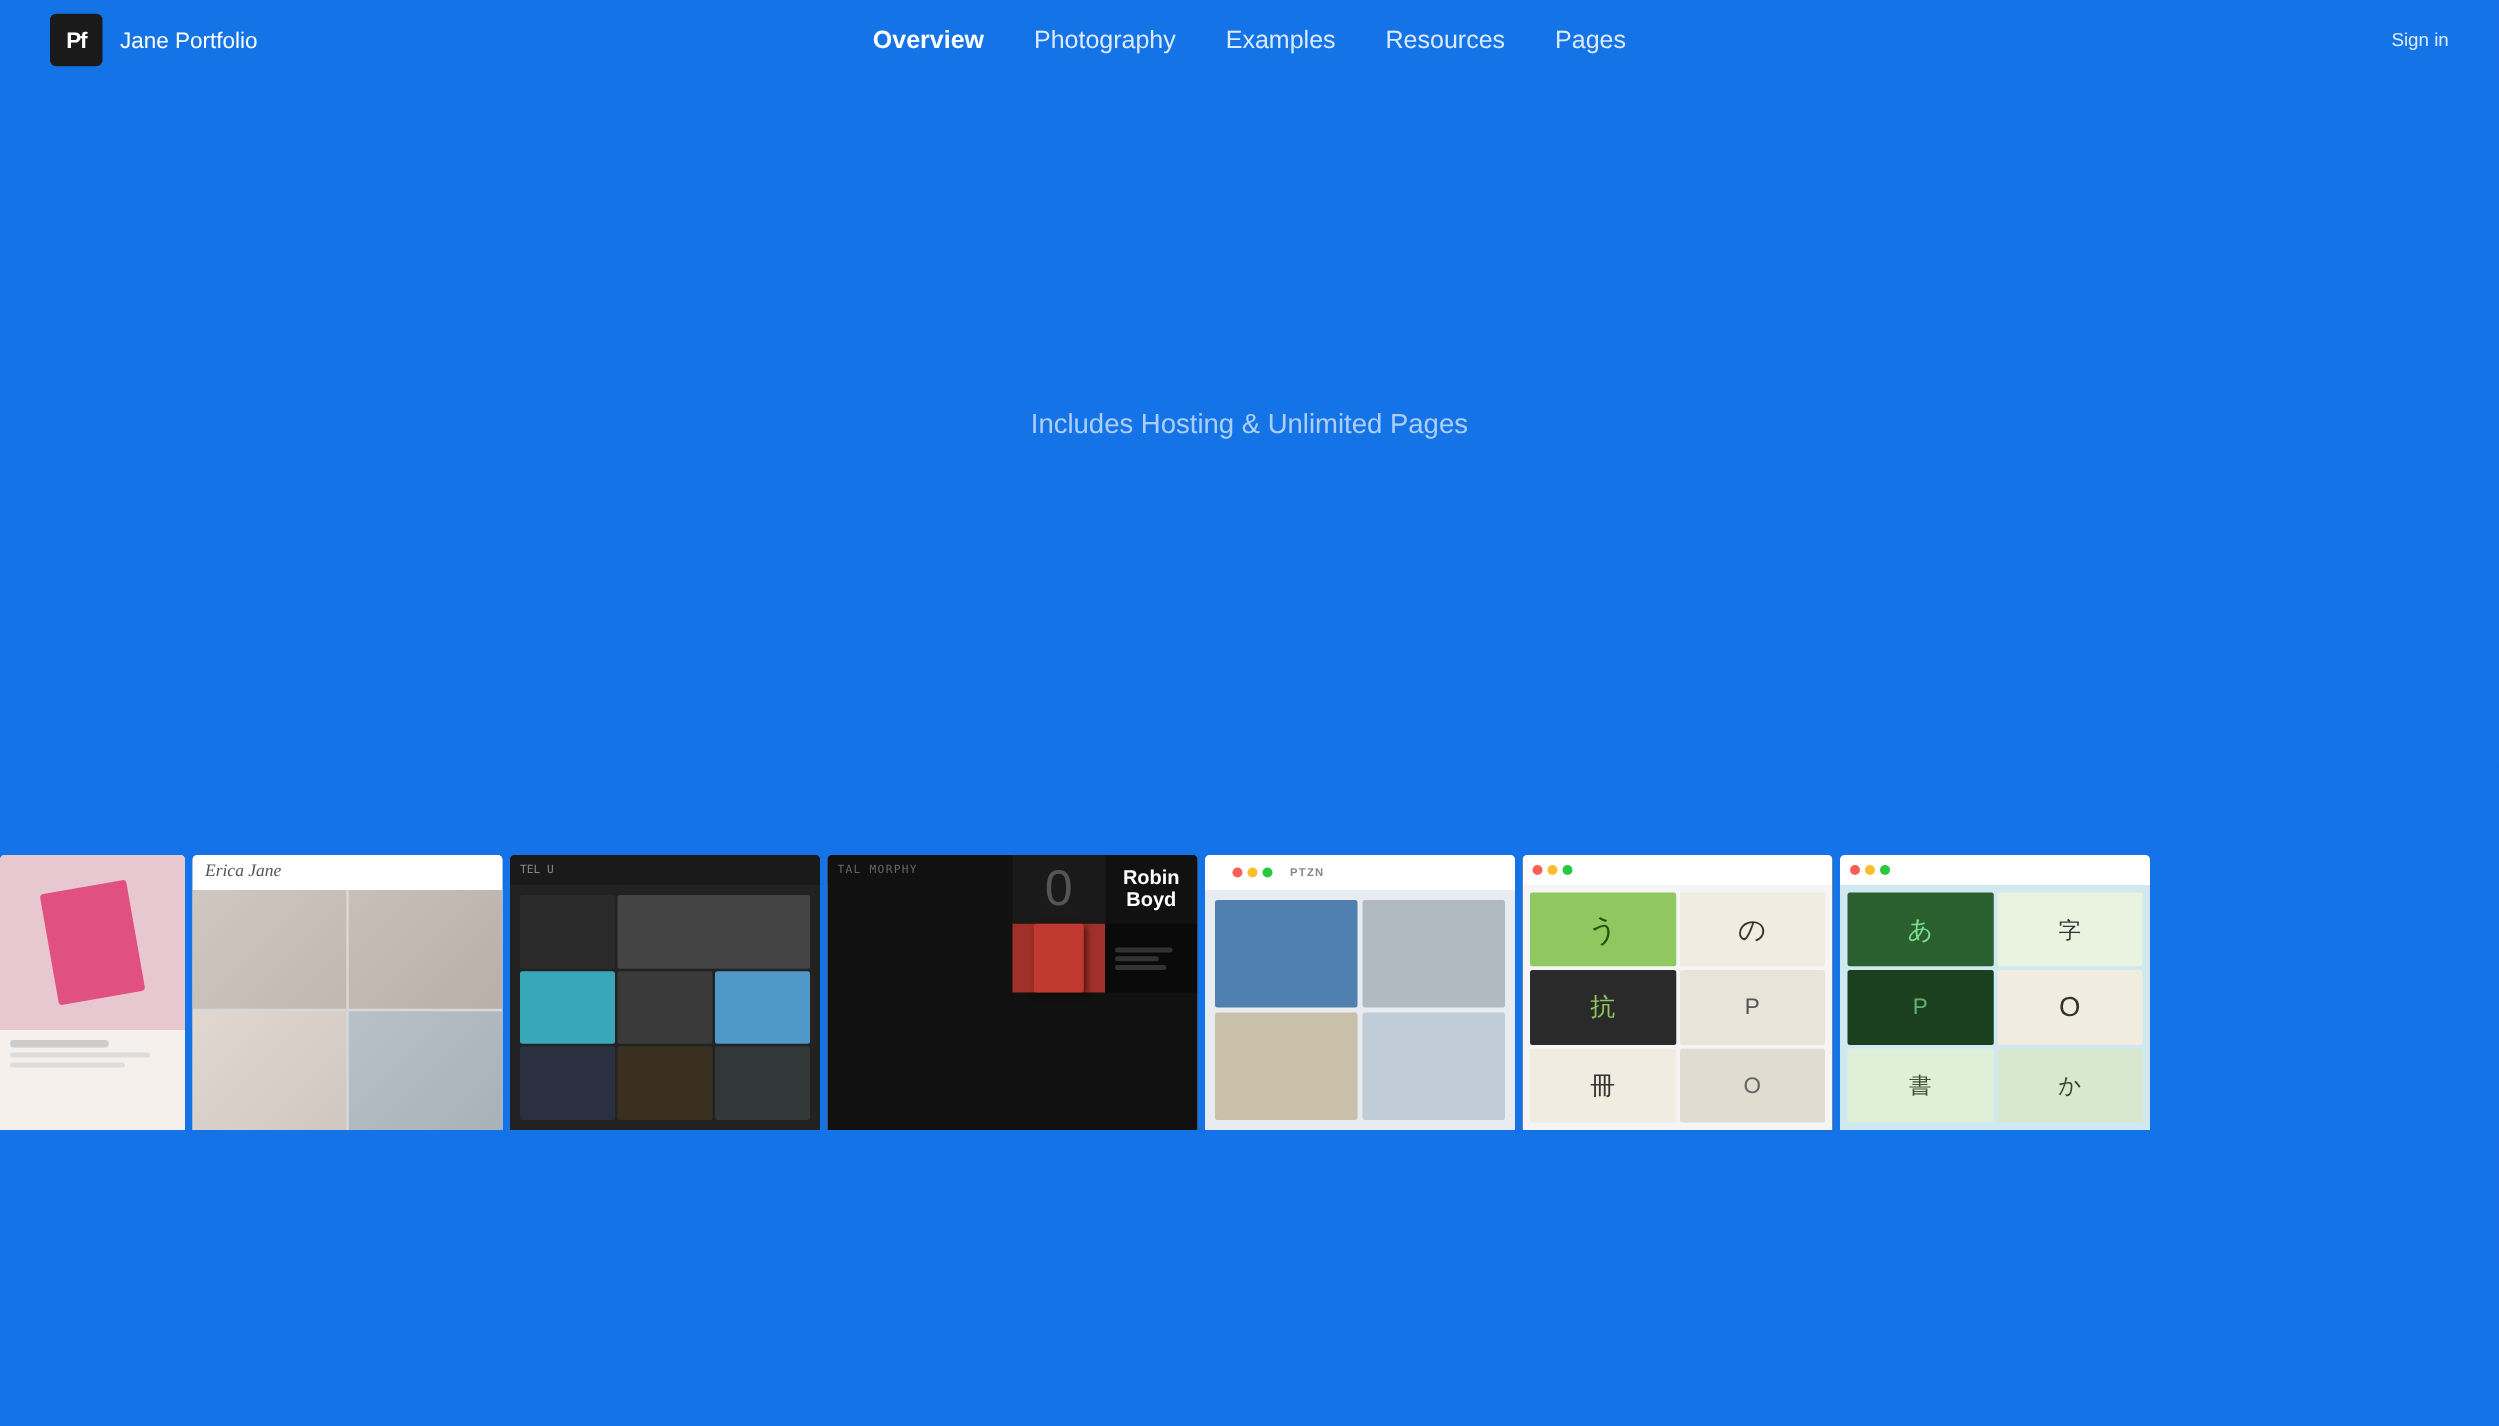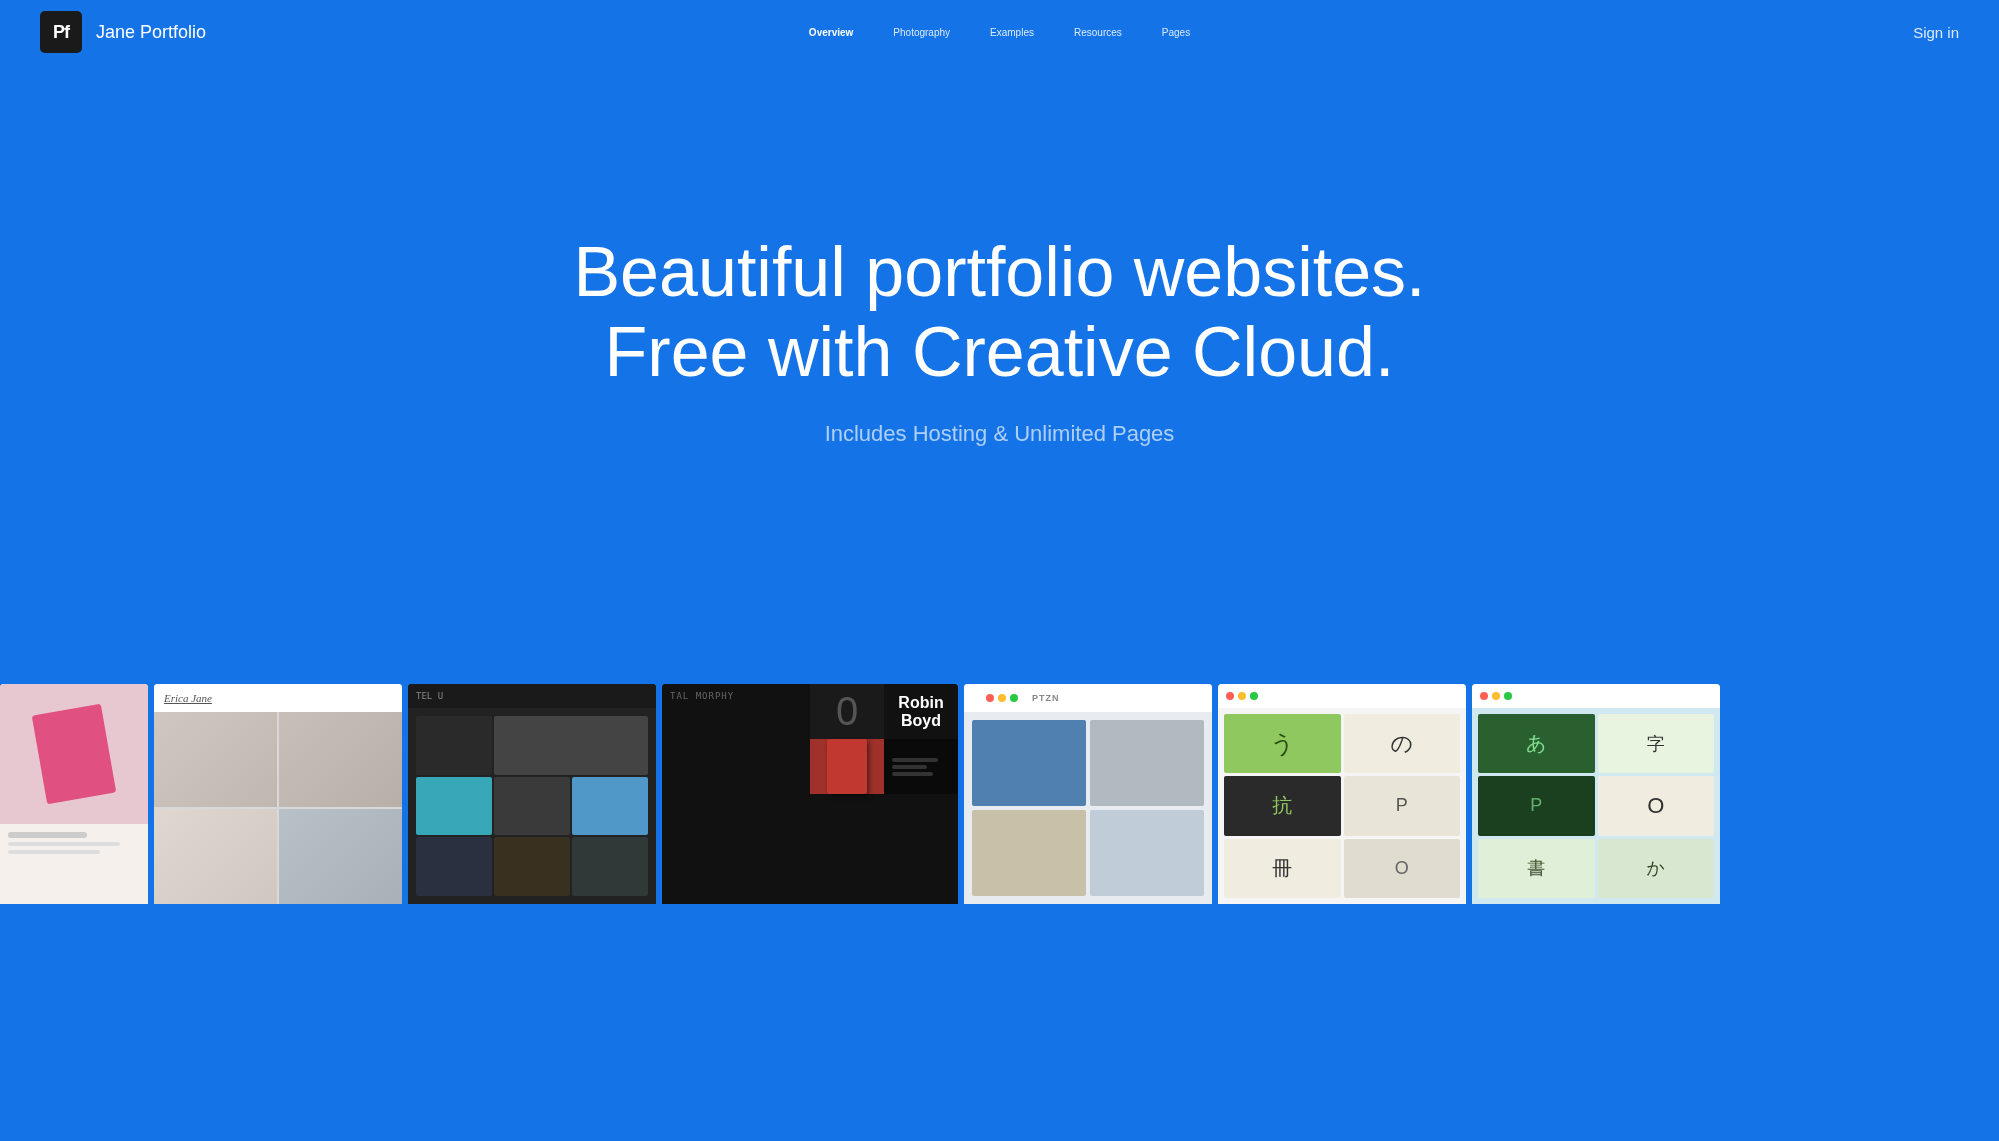--- a/index.html
+++ b/index.html
@@ -55,21 +55,21 @@
       align-items: center;
       gap: 40px;
       position: absolute;
       left: 50%;
       transform: translateX(-50%);
     }
 
     .nav-link {
       color: rgba(255,255,255,0.85);
       text-decoration: none;
-      font-size: 10px;
+      font-size: 20px;
       font-weight: 400;
       cursor: pointer;
       white-space: nowrap;
     }
 
     .nav-link.active {
       color: white;
       font-weight: 600;
     }
 
@@ -217,24 +217,23 @@
     .card-2-header {
       height: 28px;
       background: white;
       display: flex;
       align-items: center;
       padding: 0 10px;
     }
 
     .card-2-name {
       font-family: Georgia, serif;
-      font-size: 11px;
+      font-size: 14px;
       color: #555;
       font-style: italic;
-      text-decoration: underline;
     }
 
     .card-2-grid {
       flex: 1;
       display: grid;
       grid-template-columns: 1fr 1fr;
       grid-template-rows: 1fr 1fr;
       gap: 2px;
     }
 
@@ -435,24 +434,20 @@
     <a class="nav-link">Photography</a>
     <a class="nav-link">Examples</a>
     <a class="nav-link">Resources</a>
     <a class="nav-link">Pages</a>
   </div>
 
   <span class="nav-signin">Sign in</span>
 </nav>
 
 <section class="hero">
-  <h1 class="hero-title">
-    <span>Beautiful portfolio websites.</span><br>
-    <span>Free with Creative Cloud.</span>
-  </h1>
   <p class="hero-subtitle">Includes Hosting &amp; Unlimited Pages</p>
 </section>
 
 <div class="showcase">
   <div class="showcase-strip">
 
     <div class="portfolio-card card-1">
       <div class="card-inner">
         <div class="card-1-top">
           <div class="pink-book"></div>

